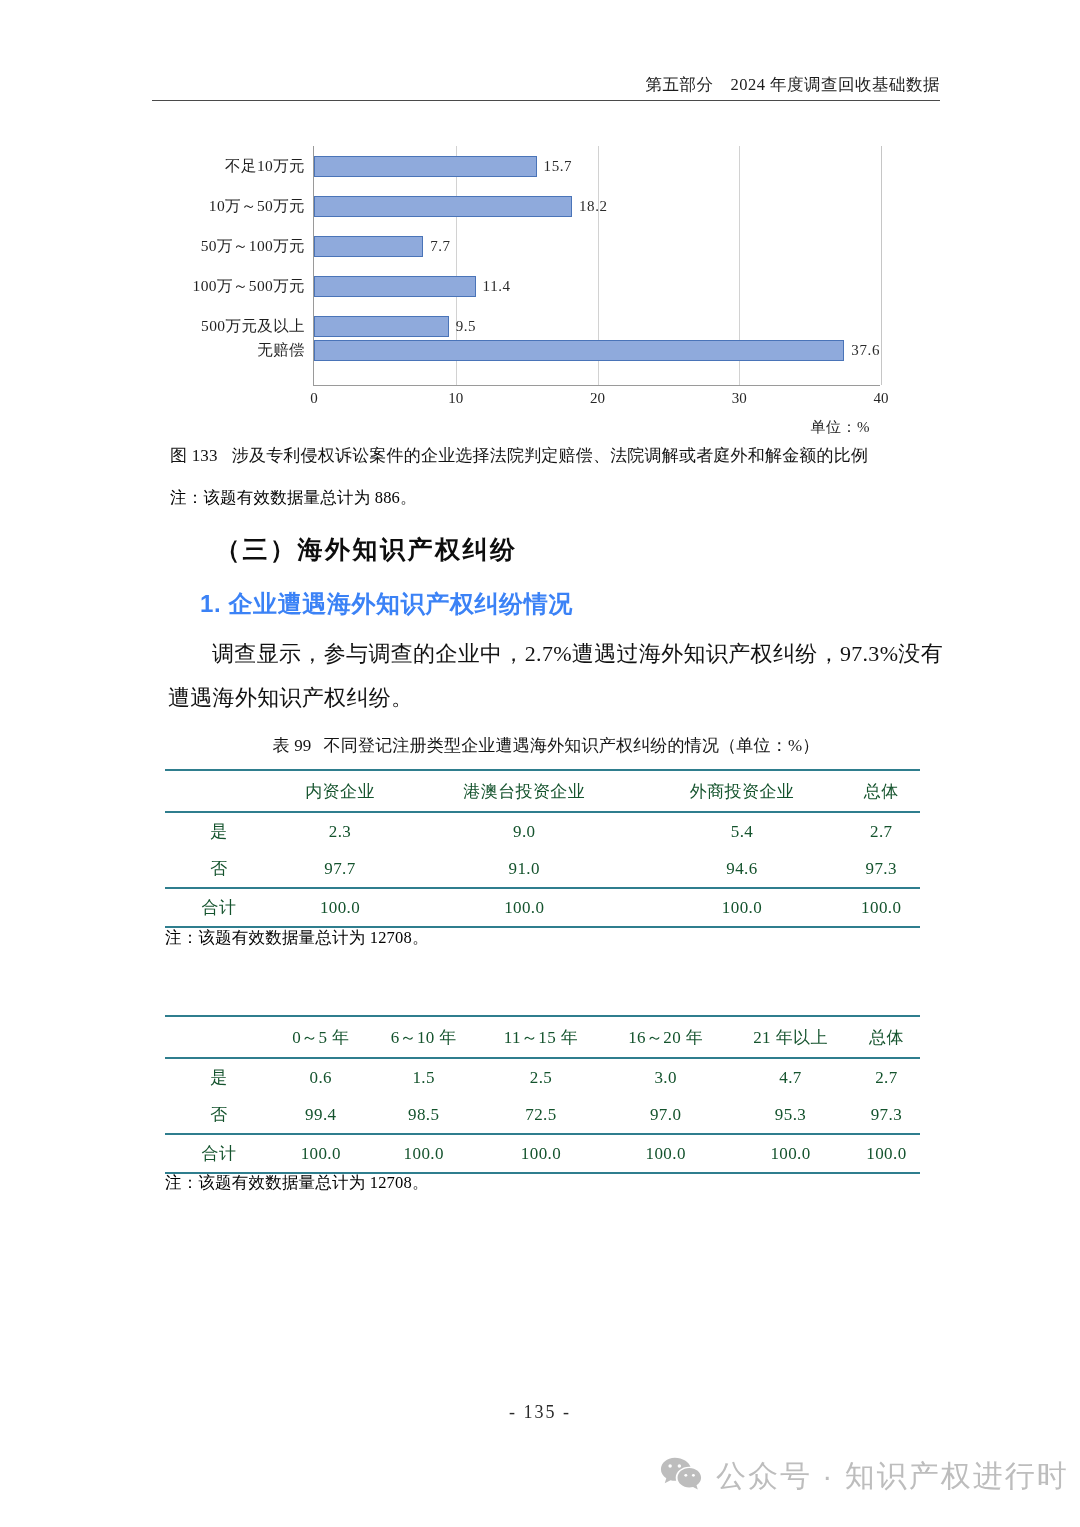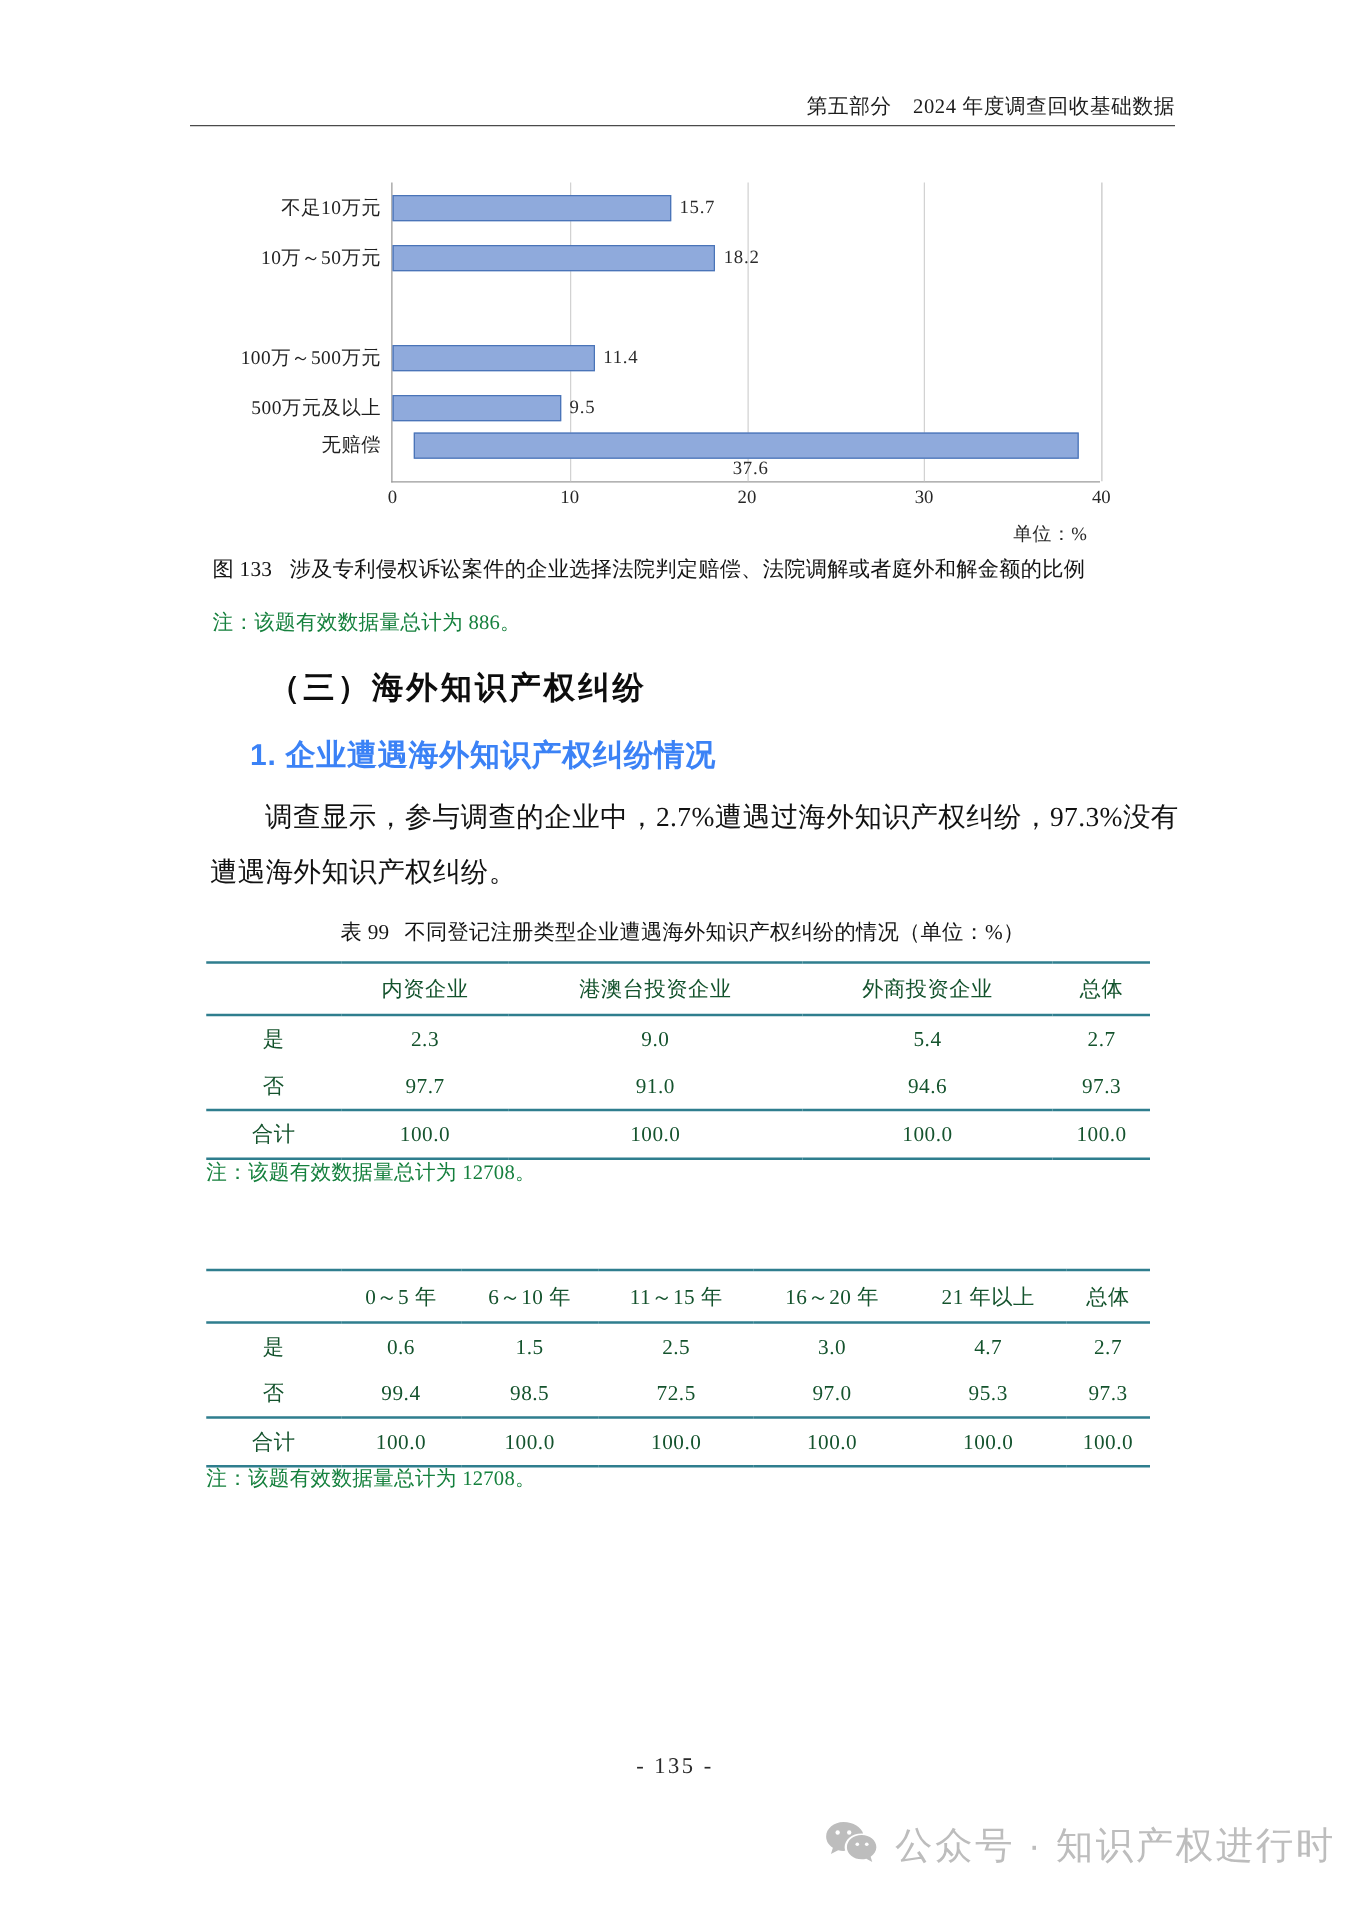--- a/index.html
+++ b/index.html
@@ -135,21 +135,21 @@
     font-size: 17px;
     color: #141414;
     letter-spacing: 0.2px;
     white-space: nowrap;
   }
   .fig-caption .num { margin-right: 14px; }
 
   .note {
     position: absolute;
     font-size: 16.5px;
-    color: #15803d;
+    color: #000000;
     letter-spacing: 0.2px;
     white-space: nowrap;
   }
   .note-fig133 { left: 170px; top: 487px; }
   .note-t99    { left: 165px; top: 927px; }
   .note-t100   { left: 165px; top: 1172px; }
 
   
   .h-section {
     position: absolute;
@@ -287,31 +287,36 @@
         <div class="bar-row" style="top: 0px;">
           <span class="cat-label">不足10万元</span>
           <div class="bar" style="width: 222.547px; background: rgb(143, 170, 220); border-color: rgb(74, 116, 184);"></div>
           <span class="bar-value">15.7</span>
         </div>
         <div class="bar-row" style="top: 40px;">
           <span class="cat-label">10万～50万元</span>
           <div class="bar" style="width: 257.985px; background: rgb(143, 170, 220); border-color: rgb(74, 116, 184);"></div>
           <span class="bar-value">18.2</span>
         </div>
+        <div class="bar-row" style="top: 80px;">
+          <span class="cat-label">50万～100万元</span>
+          <div class="bar" style="width: 109.147px; background: rgb(143, 170, 220); border-color: rgb(74, 116, 184);"></div>
+          <span class="bar-value">7.7</span>
+        </div>
         <div class="bar-row" style="top: 120px;">
           <span class="cat-label">100万～500万元</span>
           <div class="bar" style="width: 161.595px; background: rgb(143, 170, 220); border-color: rgb(74, 116, 184);"></div>
           <span class="bar-value">11.4</span>
         </div>
         <div class="bar-row" style="top: 160px;">
           <span class="cat-label">500万元及以上</span>
           <div class="bar" style="width: 134.662px; background: rgb(143, 170, 220); border-color: rgb(74, 116, 184);"></div>
           <span class="bar-value">9.5</span>
         </div>
-        <div class="bar-row" style="top: 200px; flex-direction: column;">
+        <div class="bar-row" style="top: 184px;">
           <span class="cat-label">无赔偿</span>
           <div class="bar" style="width: 532.98px; background: rgb(143, 170, 220); border-color: rgb(74, 116, 184);"></div>
           <span class="bar-value">37.6</span>
         </div>
         <div class="xtick" style="left: 0px;">0</div>
         <div class="xtick" style="left: 141.75px;">10</div>
         <div class="xtick" style="left: 283.5px;">20</div>
         <div class="xtick" style="left: 425.25px;">30</div>
         <div class="xtick" style="left: 567px;">40</div>
         <div class="unit-label">单位：%</div>

